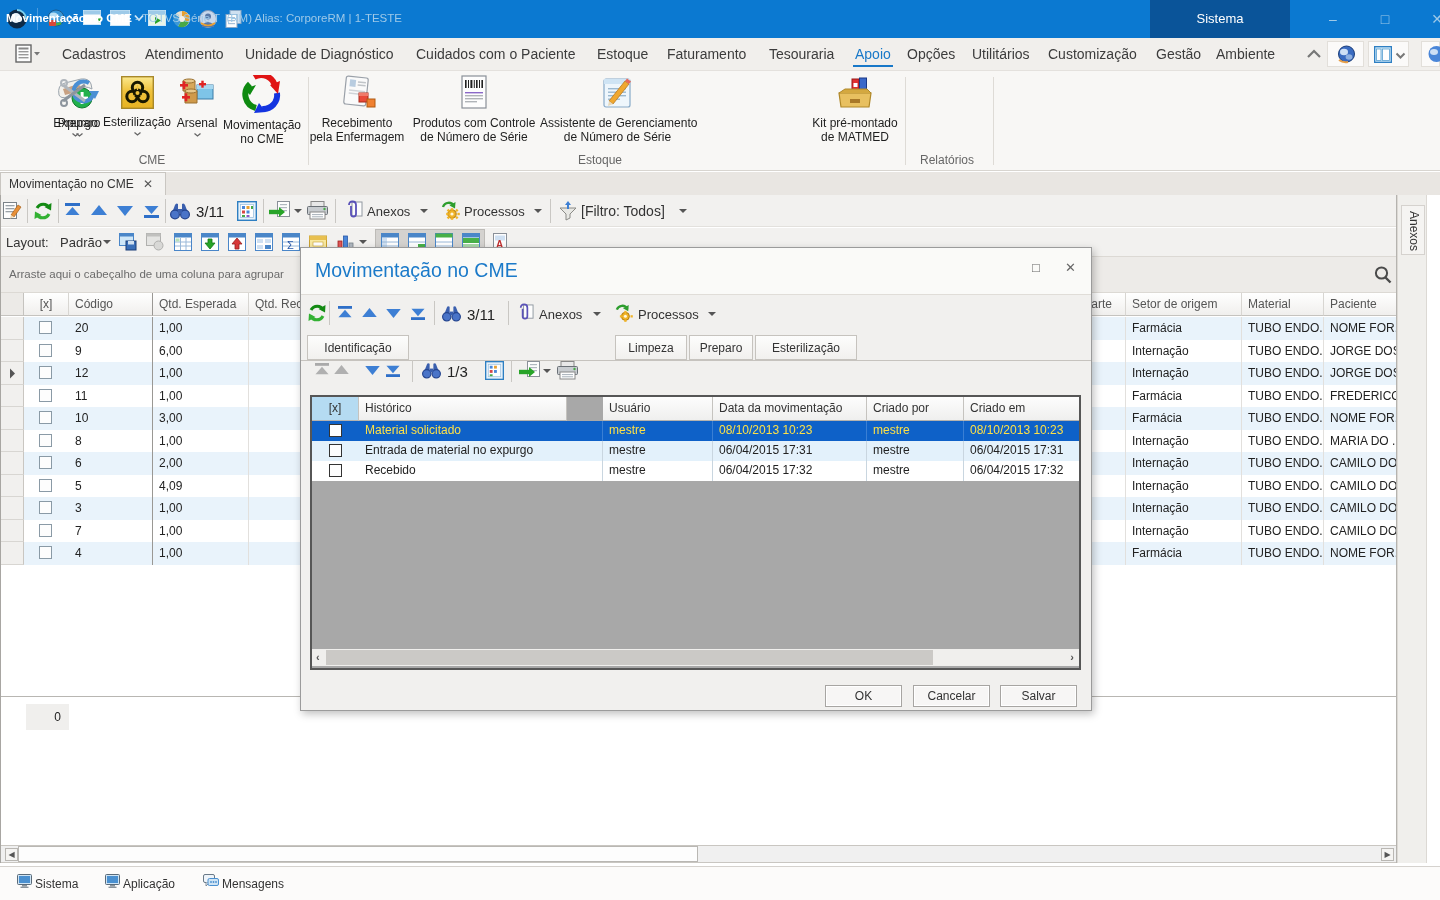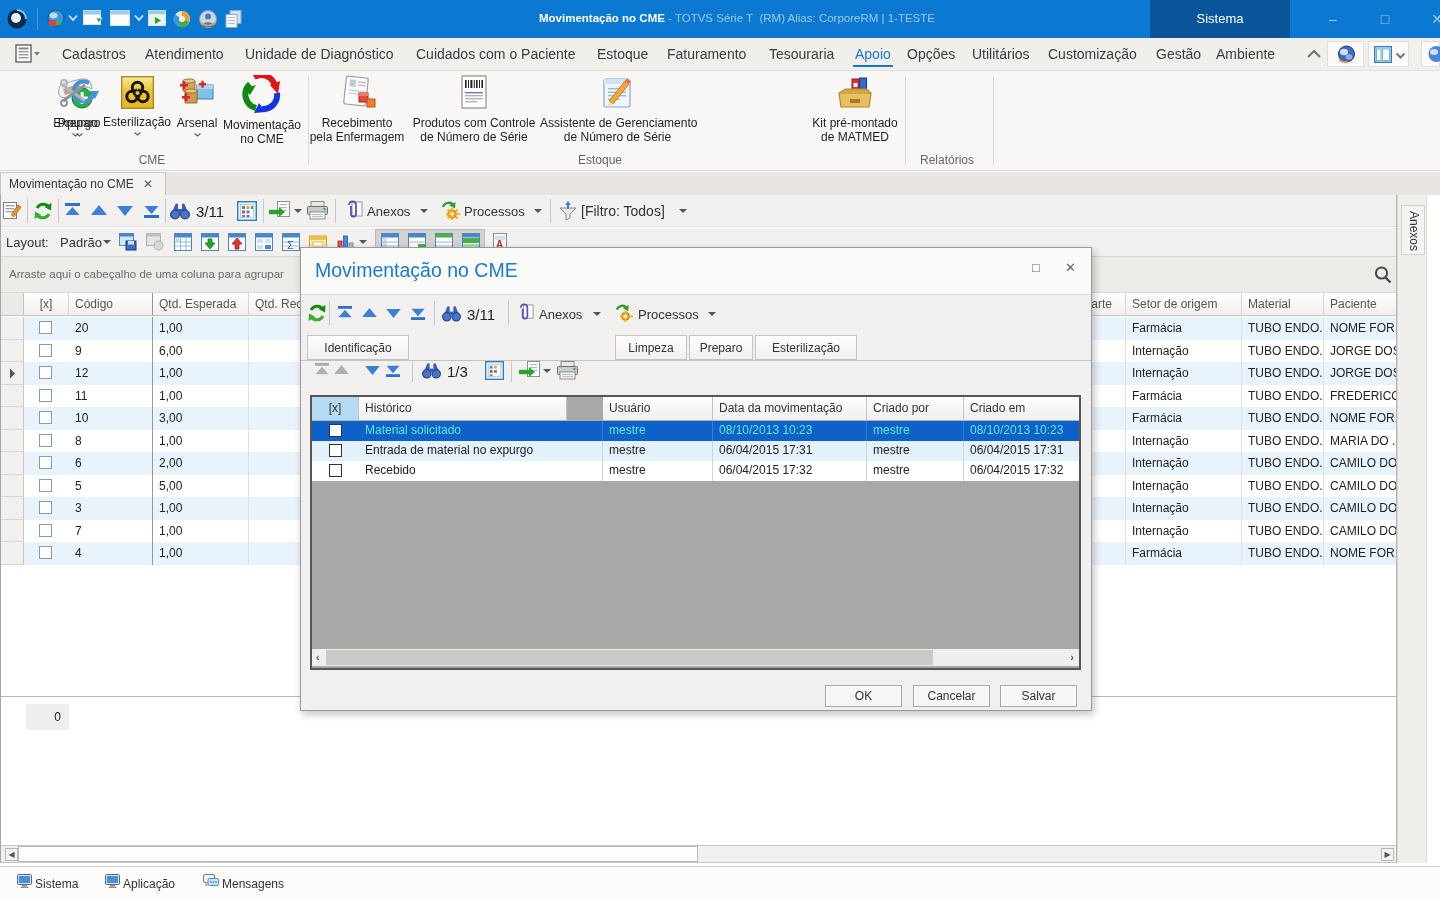--- a/index.html
+++ b/index.html
@@ -3,21 +3,21 @@
 <meta charset="utf-8">
 <style>
 * { margin:0; padding:0; box-sizing:border-box; }
 html,body { width:1440px; height:900px; overflow:hidden; }
 body { font-family:"Liberation Sans", sans-serif; font-size:12px; color:#333; background:#fff; }
 .abs { position:absolute; }
 #app { position:relative; width:1440px; height:900px; background:#fff; }
 
 
 #titlebar { left:0; top:0; width:1440px; height:38px; background:#0b79d1; }
-#titlebar .ttl { position:absolute; left:0; right:0; top:12px; text-align:center; font-size:11.5px; color:#ffffff; padding-left:34px; }
+#titlebar .ttl { position:absolute; left:0; right:0; top:12px; text-align:left; font-size:11.5px; color:#ffffff; padding-left:6px; }
 #titlebar .ttl .rest { color:#9ec9e8; }
 #sistemaBox { position:absolute; left:1150px; top:0; width:140px; height:38px; background:#0a5499; color:#fff; font-size:13px; text-align:center; line-height:38px; }
 .winbtn { position:absolute; top:0; width:46px; height:38px; color:#9ec9e8; font-size:14px; text-align:center; line-height:38px; }
 
 
 #menurow { left:0; top:38px; width:1440px; height:33px; background:#f1efec; border-bottom:1px solid #e4e1dd; }
 .mtab { position:absolute; top:8px; font-size:14px; color:#3c3c3c; }
 .mtab.active { color:#1878c8; }
 .mtab.active::after { content:""; position:absolute; left:-2px; right:-2px; bottom:-5px; height:2px; background:#1878c8; }
 .mrbtn { position:absolute; top:3px; height:26px; background:#fbfaf9; border:1px solid #e2dfda; }
@@ -698,21 +698,21 @@
       <div class="gcell" style="left:390px;width:667px;"></div>
       <div class="gcell" style="left:1057px;width:68px;"></div>
       <div class="gcell" style="left:1125px;width:116px;">Internação</div>
       <div class="gcell" style="left:1241px;width:82px;">TUBO ENDO...</div>
       <div class="gcell" style="left:1323px;width:73px;border-right:none;">CAMILO DO...</div>
     </div>
     <div class="grow" style="top:181.5px;">
       <div class="gind"></div>
       <div class="cb" style="left:38px;top:4px;"></div>
       <div class="gcell num" style="left:68px;width:84px;border-right:1px solid #9a9894;">5</div>
-      <div class="gcell num" style="left:152px;width:96px;">5,00</div>
+      <div class="gcell num" style="left:152px;width:96px;">4,09</div>
       <div class="gcell" style="left:248px;width:142px;"></div>
       <div class="gcell" style="left:390px;width:667px;"></div>
       <div class="gcell" style="left:1057px;width:68px;"></div>
       <div class="gcell" style="left:1125px;width:116px;">Internação</div>
       <div class="gcell" style="left:1241px;width:82px;">TUBO ENDO...</div>
       <div class="gcell" style="left:1323px;width:73px;border-right:none;">CAMILO DO...</div>
     </div>
     <div class="grow alt" style="top:204.0px;">
       <div class="gind"></div>
       <div class="cb" style="left:38px;top:4px;"></div>
@@ -915,21 +915,21 @@
           </g>
       </svg>
     </div>
     <div id="dlgtable">
       <div class="dth" style="left:0;width:47px;background:#b5dbf2;text-align:center;padding-left:0;">[x]</div>
       <div class="dth" style="left:47px;width:208px;">Histórico</div>
       <div class="dth" style="left:291px;width:110px;">Usuário</div>
       <div class="dth" style="left:401px;width:154px;">Data da movimentação</div>
       <div class="dth" style="left:555px;width:97px;">Criado por</div>
       <div class="dth" style="left:652px;width:115px;border-right:none;">Criado em</div>
-      <div class="drow" style="top:24px;background:#0e61c8;color:#5eead4;">
+      <div class="drow" style="top:24px;background:#0e61c8;color:#fde047;">
         <div class="cb" style="left:17px;top:3px;border-color:#333;"></div>
         <div class="dcell" style="left:47px;width:244px;border-right-color:#3a7fd4;">Material solicitado</div>
         <div class="dcell" style="left:291px;width:110px;border-right-color:#3a7fd4;">mestre</div>
         <div class="dcell" style="left:401px;width:154px;border-right-color:#3a7fd4;">08/10/2013 10:23</div>
         <div class="dcell" style="left:555px;width:97px;border-right-color:#3a7fd4;">mestre</div>
         <div class="dcell" style="left:652px;width:115px;border-right:none;">08/10/2013 10:23</div>
       </div>
       <div class="drow" style="top:44px;background:#e3f1fb;color:#222;">
         <div class="cb" style="left:17px;top:3px;border-color:#333;"></div>
         <div class="dcell" style="left:47px;width:244px;">Entrada de material no expurgo</div>

